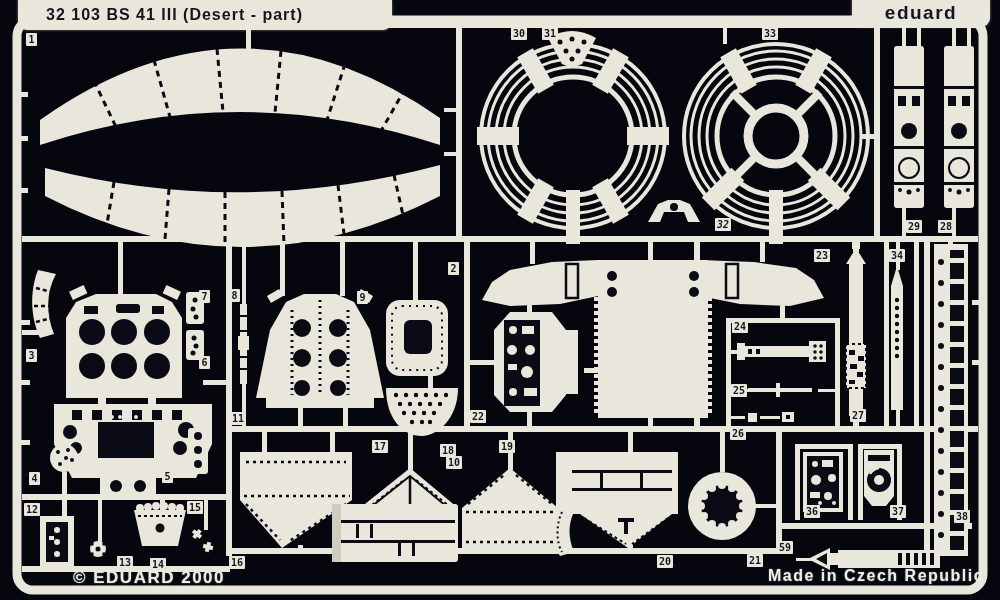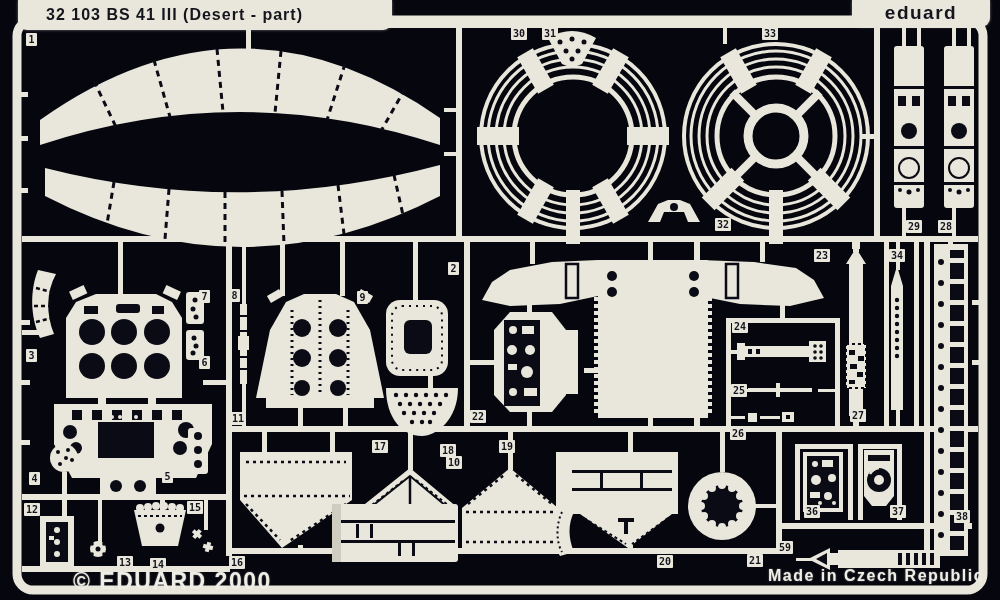--- a/index.html
+++ b/index.html
@@ -13,21 +13,21 @@
   .m{fill:var(--metal);} .md{fill:var(--metal_dim);} .d{fill:var(--ink);}
   .os{stroke:var(--metal);fill:none;} .ds{stroke:var(--ink);fill:none;}
   .tab{position:absolute;background:var(--metal);color:var(--text_dark);
        font-weight:bold;box-shadow:0 0 3px rgba(230,230,220,.5);}
   .title-tab{left:18px;top:0;width:374px;height:30px;border-radius:0 0 9px 9px;
        font-size:16px;line-height:30px;padding-left:28px;letter-spacing:1px;box-sizing:border-box;}
   .brand-tab{left:852px;top:0;width:138px;height:27px;border-radius:0 0 9px 9px;
        font-size:19px;line-height:26px;text-align:center;letter-spacing:1.5px;}
   .footer-text{position:absolute;color:var(--text_light);font-weight:bold;
        letter-spacing:1.5px;text-shadow:0 0 2px rgba(240,240,230,.45);}
-  .copyright{left:28px;top:568px;font-size:23px;padding-left:45px;}
+  .copyright{left:28px;top:568px;font-size:17px;padding-left:45px;}
   .origin{left:768px;top:567px;font-size:16px;}
   .plabel{position:absolute;background:var(--metal);color:var(--text_dark);
        font:bold 10px "DejaVu Sans Mono",monospace;line-height:13px;padding:0 2px;
        border-radius:1px;min-width:7px;text-align:center;}
 </style>
 </head>
 <body>
 
 <div class="stage">
 
@@ -722,21 +722,21 @@
       <div class="plabel" style="left: 470px; top: 410px;">22</div>
       <div class="plabel" style="left: 814px; top: 249px;">23</div>
       <div class="plabel" style="left: 732px; top: 320px;">24</div>
       <div class="plabel" style="left: 731px; top: 384px;">25</div>
       <div class="plabel" style="left: 730px; top: 427px;">26</div>
       <div class="plabel" style="left: 850px; top: 409px;">27</div>
       <div class="plabel" style="left: 938px; top: 220px;">28</div>
       <div class="plabel" style="left: 906px; top: 220px;">29</div>
       <div class="plabel" style="left: 465px; top: 27px; margin-left: 46px;">30</div>
       <div class="plabel" style="left: 542px; top: 27px;">31</div>
-      <div class="plabel" style="left: 715px; top: 218px;">32</div>
+      <div class="plabel" style="left: 715px; top: 218px; font-style: italic;">32</div>
       <div class="plabel" style="left: 762px; top: 27px;">33</div>
       <div class="plabel" style="left: 889px; top: 249px;">34</div>
       <div class="plabel" style="left: 777px; top: 541px;">59</div>
       <div class="plabel" style="left: 779px; top: 505px; margin-left: 25px;">36</div>
       <div class="plabel" style="left: 890px; top: 505px;">37</div>
       <div class="plabel" style="left: 954px; top: 510px;">38</div>
     </div>
 </div>
 
 </body></html>

